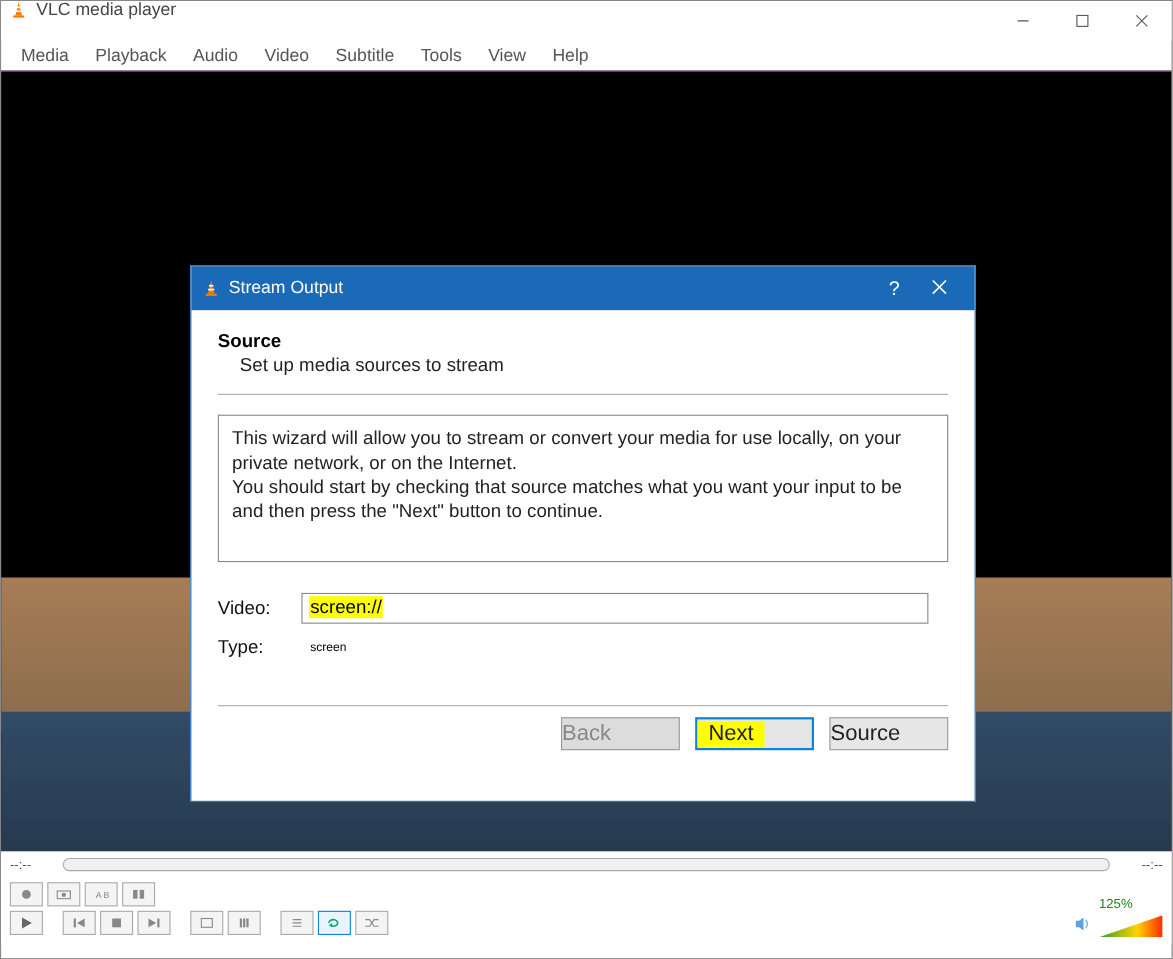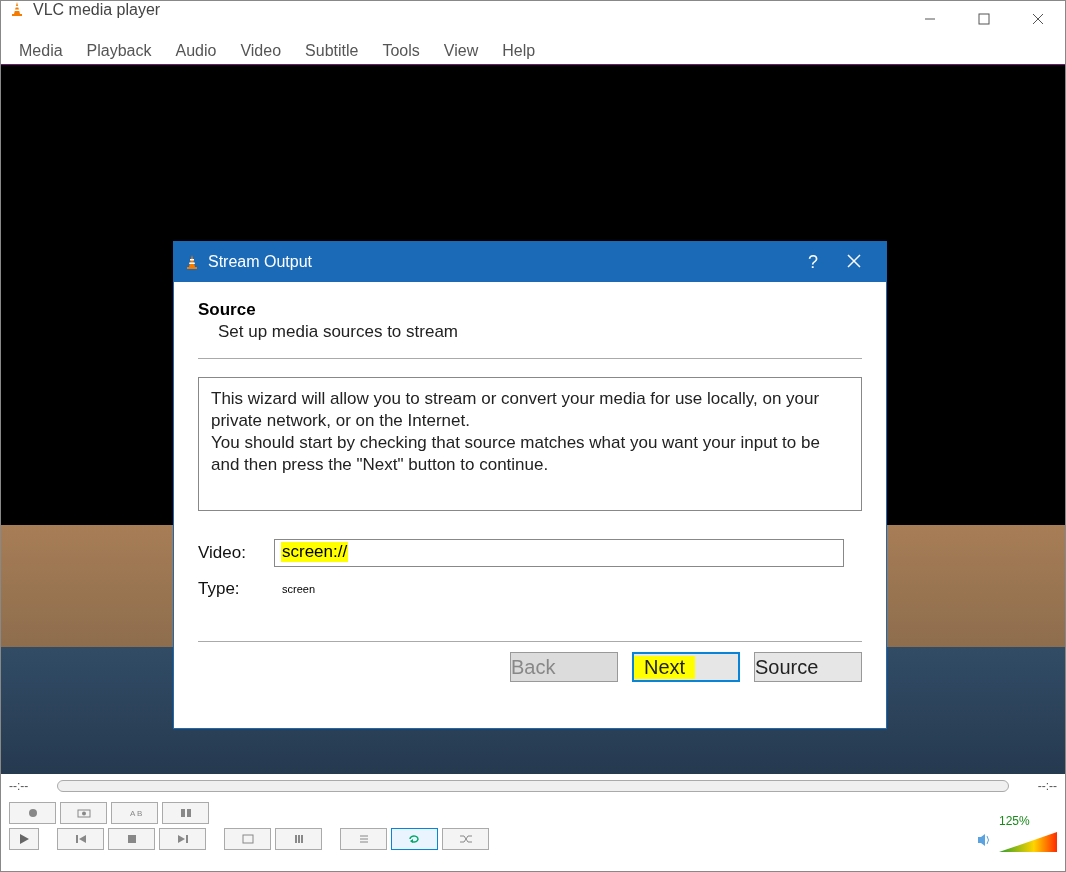--- a/index.html
+++ b/index.html
@@ -46,21 +46,21 @@
   .dlg-btn.primary { border:2px solid #0a84d8; }
   .dlg-btn .hl { padding: 0 10px; }
 
   
   .controls-bar { position:relative; width:100%; background:#fff; }
   .seek-row { display:flex; align-items:center; height:24px; padding: 0 8px; gap:8px; }
   .time { font-size:12px; color:#555; width:40px; }
   .seek-track { flex:1; height:12px; border:1px solid #aaa; border-radius:6px; background:#f0f0f0; }
   .btn-rows { padding: 4px 8px 4px 8px; }
   .btn-row { display:flex; align-items:center; gap:4px; margin-bottom:4px; }
-  .ctrl-btn { width:47px; height:22px; border:1px solid #aaa; background:#f4f4f4; display:inline-flex; align-items:center; justify-content:center; font-size:11px; color:#555; }
+  .ctrl-btn { width:30px; height:22px; border:1px solid #aaa; background:#f4f4f4; display:inline-flex; align-items:center; justify-content:center; font-size:11px; color:#555; }
   .ctrl-btn.wide { width:30px; }
   .ctrl-btn.active { border:1px solid #0a84d8; background:#eaf4ff; }
   .group-sep { width: 10px; }
   .volume-area { position:absolute; right:8px; bottom:6px; display:flex; align-items:flex-end; gap:6px; }
   .vol-label { font-size:12px; color: #1a8a1a; margin-bottom:4px; }
   .vol-tri-wrap { position:relative; width:58px; height:20px; overflow:hidden; }
   .vol-tri-wrap svg { display:block; }
   .spk-icon { font-size:14px; color:#5aa3e0; margin-bottom:2px; }
 
   

